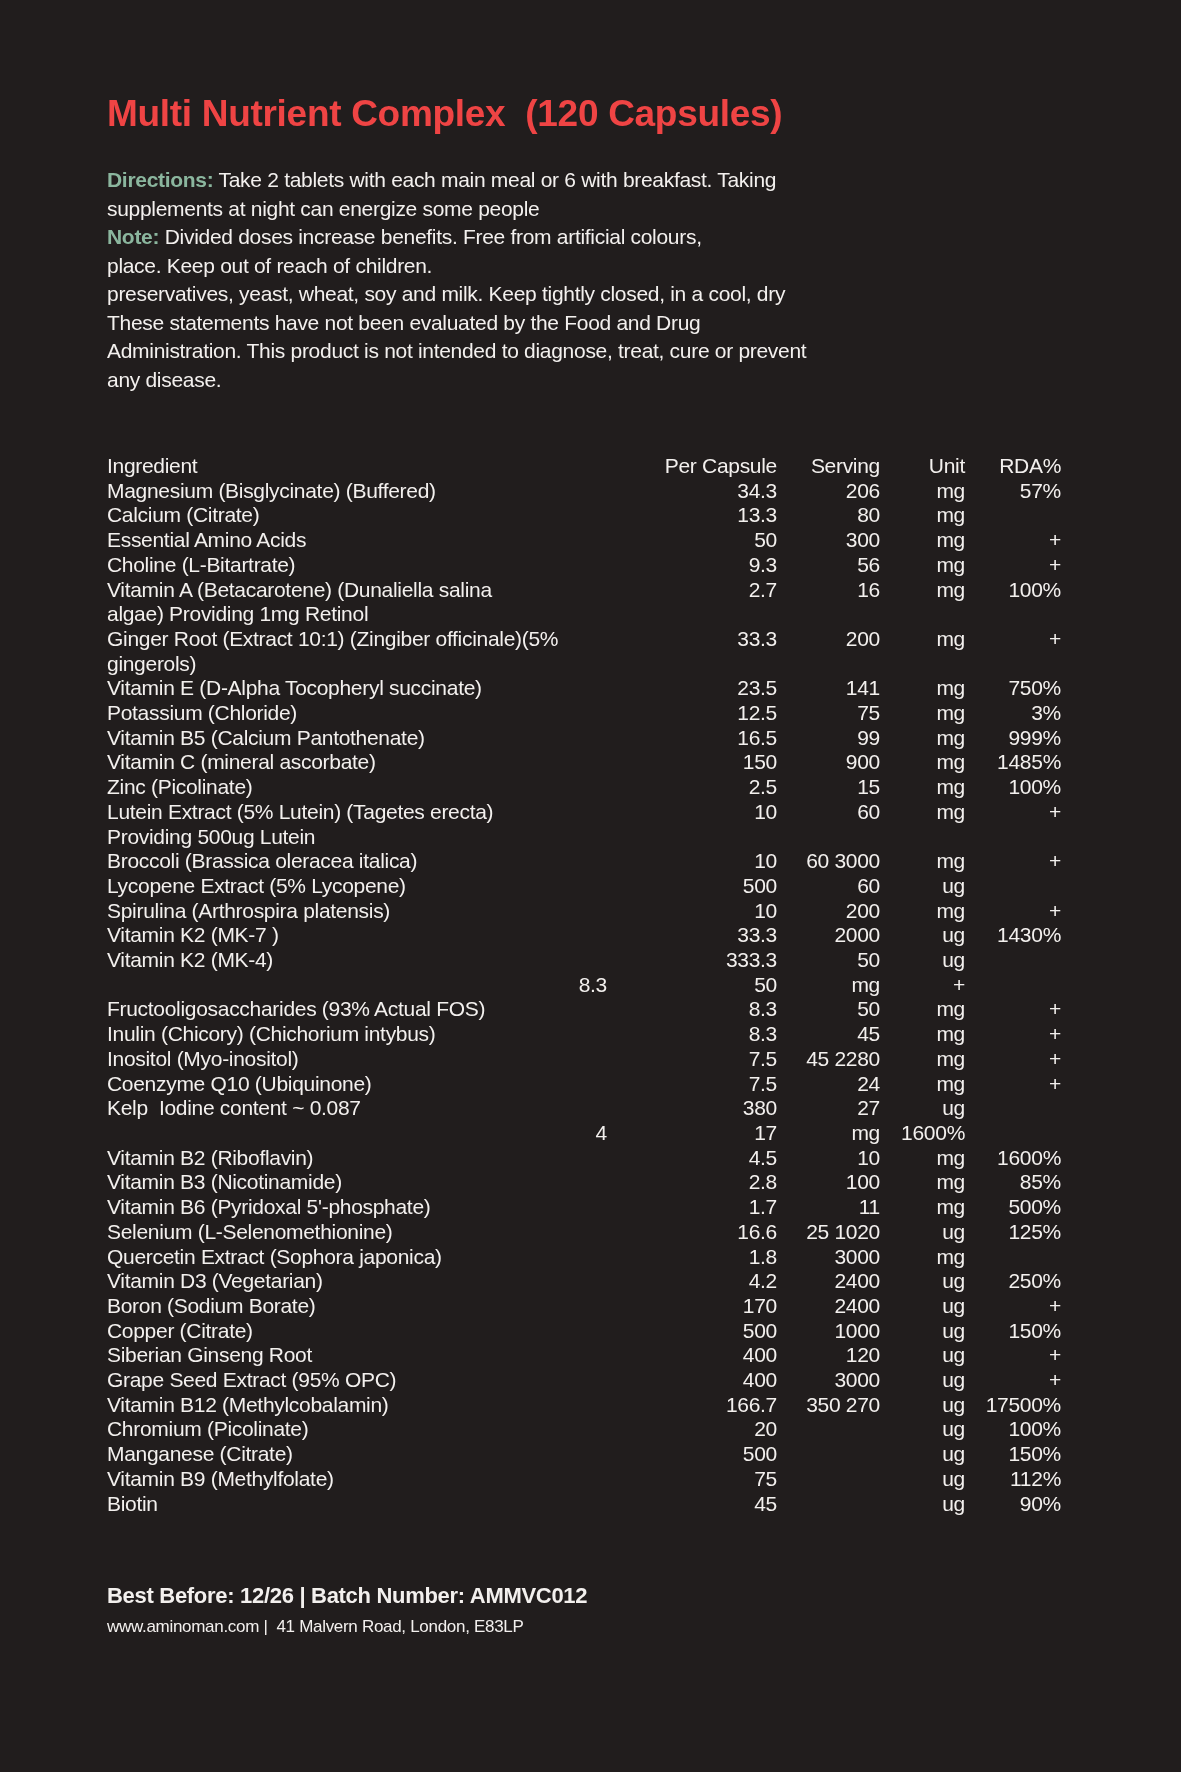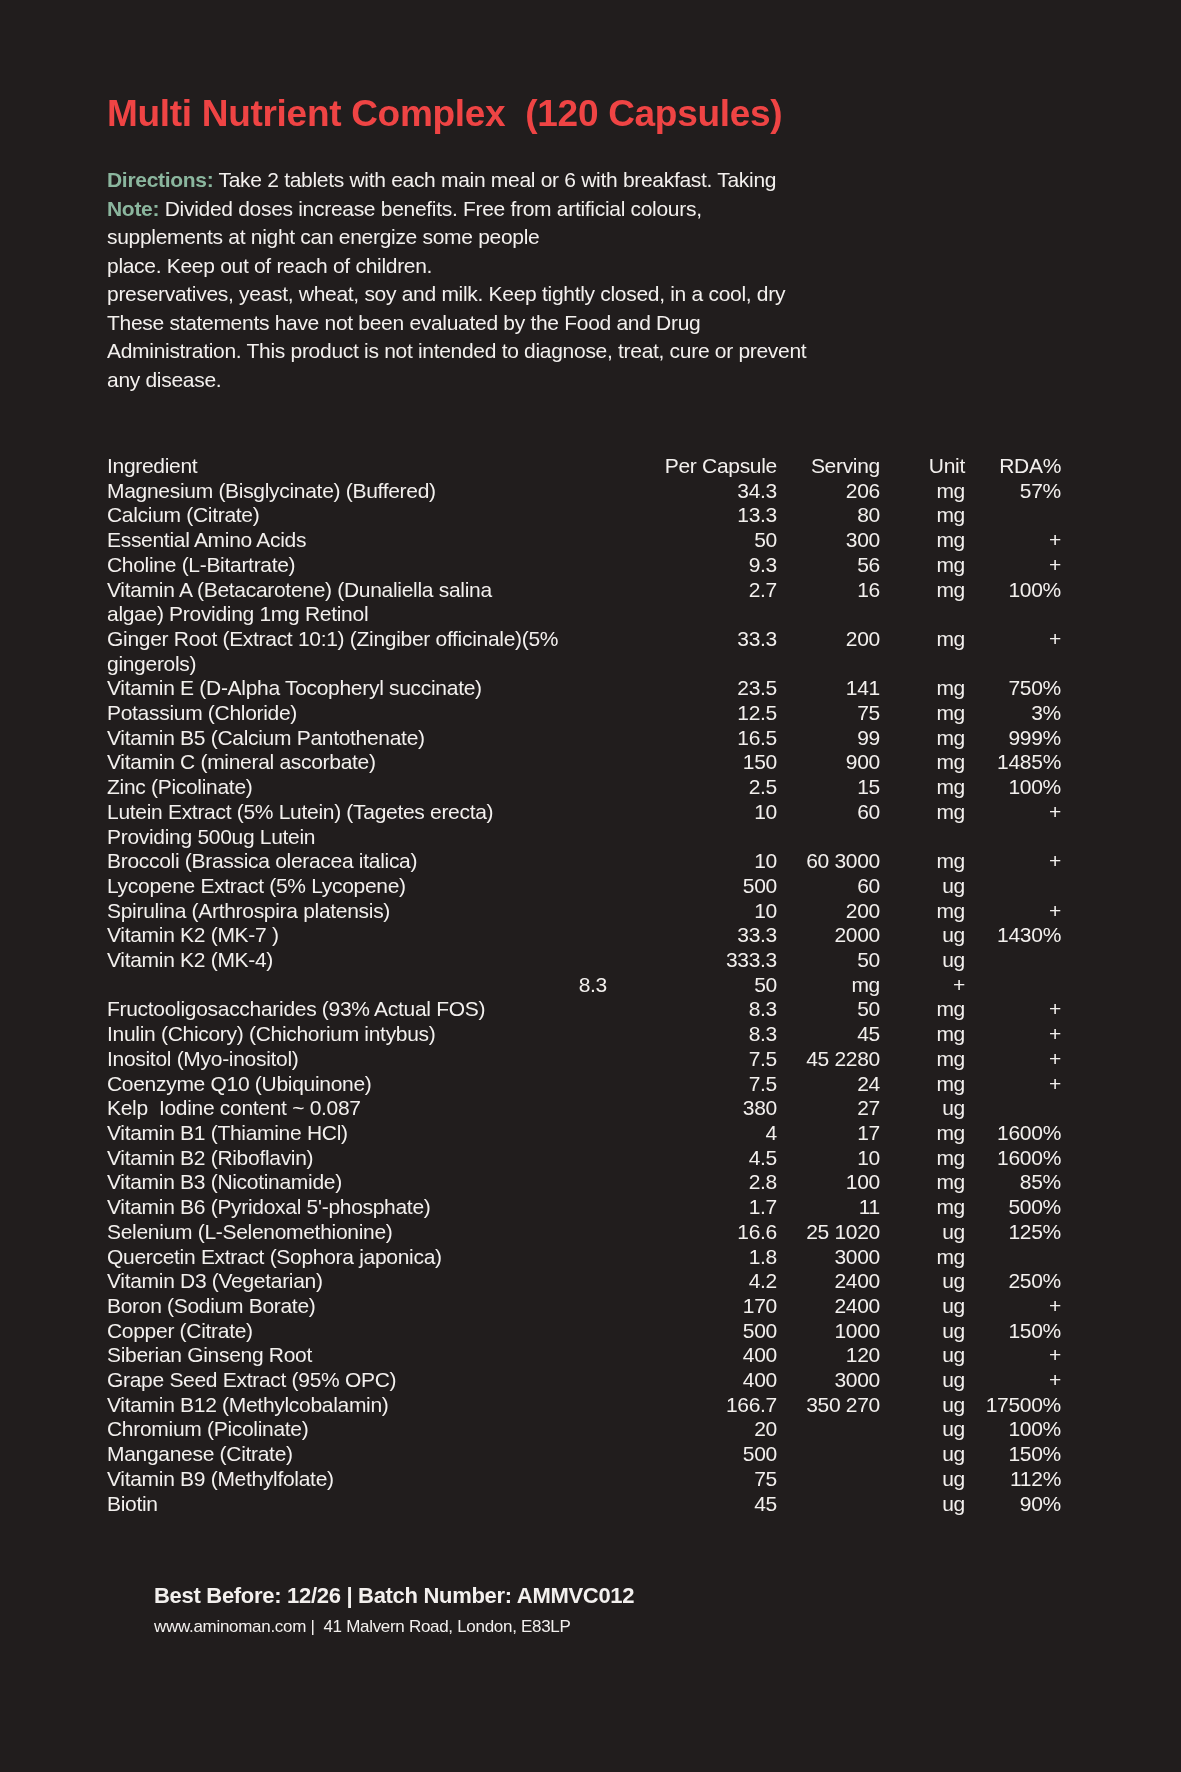--- a/index.html
+++ b/index.html
@@ -34,35 +34,35 @@
   .trow {
     display: grid;
     grid-template-columns: 500px 170px 103px 85px 96px;
     align-items: start;
   }
   .cell { white-space: pre; }
   .cell.num, .cell.rda, .cell.unit { text-align: right; }
   .thead .cell { font-weight: 400; }
   .cname div { white-space: pre; }
 
-  .footer-block { margin-top: 64px; margin-left: 47px; }
+  .footer-block { margin-top: 64px; }
   .footer-bold { font-size: 22px; font-weight: 700; line-height: 32px; white-space: pre; }
   .footer-contact { font-size: 17px; line-height: 30px; white-space: pre; }
 </style>
 </head>
 <body>
 
 <div class="label-page">
 
   <h1 class="page-title">Multi Nutrient Complex  (120 Capsules)</h1>
 
   <div class="info-block">
     <div class="iline"><span class="accent-label">Directions:</span><span> Take 2 tablets with each main meal or 6 with breakfast. Taking</span></div>
+    <div class="iline">supplements at night can energize some people</div>
     <div class="iline"><span class="accent-label">Note:</span><span> Divided doses increase benefits. Free from artificial colours,</span></div>
-    <div class="iline">supplements at night can energize some people</div>
     <div class="iline">place. Keep out of reach of children.</div>
     <div class="iline">preservatives, yeast, wheat, soy and milk. Keep tightly closed, in a cool, dry</div>
     <div class="iline">These statements have not been evaluated by the Food and Drug</div>
     <div class="iline">Administration. This product is not intended to diagnose, treat, cure or prevent</div>
     <div class="iline">any disease.</div>
   </div>
 
   <div class="ingredient-table">
     <div class="trow thead">
       <div class="cell">Ingredient</div>
@@ -226,21 +226,20 @@
           <div class="cell rda">+</div>
         </div>
         <div class="trow">
           <div class="cell cname"><div>Kelp  Iodine content ~ 0.087</div></div>
           <div class="cell num">380</div>
           <div class="cell num">27</div>
           <div class="cell unit">ug</div>
           <div class="cell rda"></div>
         </div>
         <div class="trow">
-          <div class="cell cname"><div>Vitamin B1 (Thiamine HCl)</div></div>
           <div class="cell num">4</div>
           <div class="cell num">17</div>
           <div class="cell unit">mg</div>
           <div class="cell rda">1600%</div>
         </div>
         <div class="trow">
           <div class="cell cname"><div>Vitamin B2 (Riboflavin)</div></div>
           <div class="cell num">4.5</div>
           <div class="cell num">10</div>
           <div class="cell unit">mg</div>

